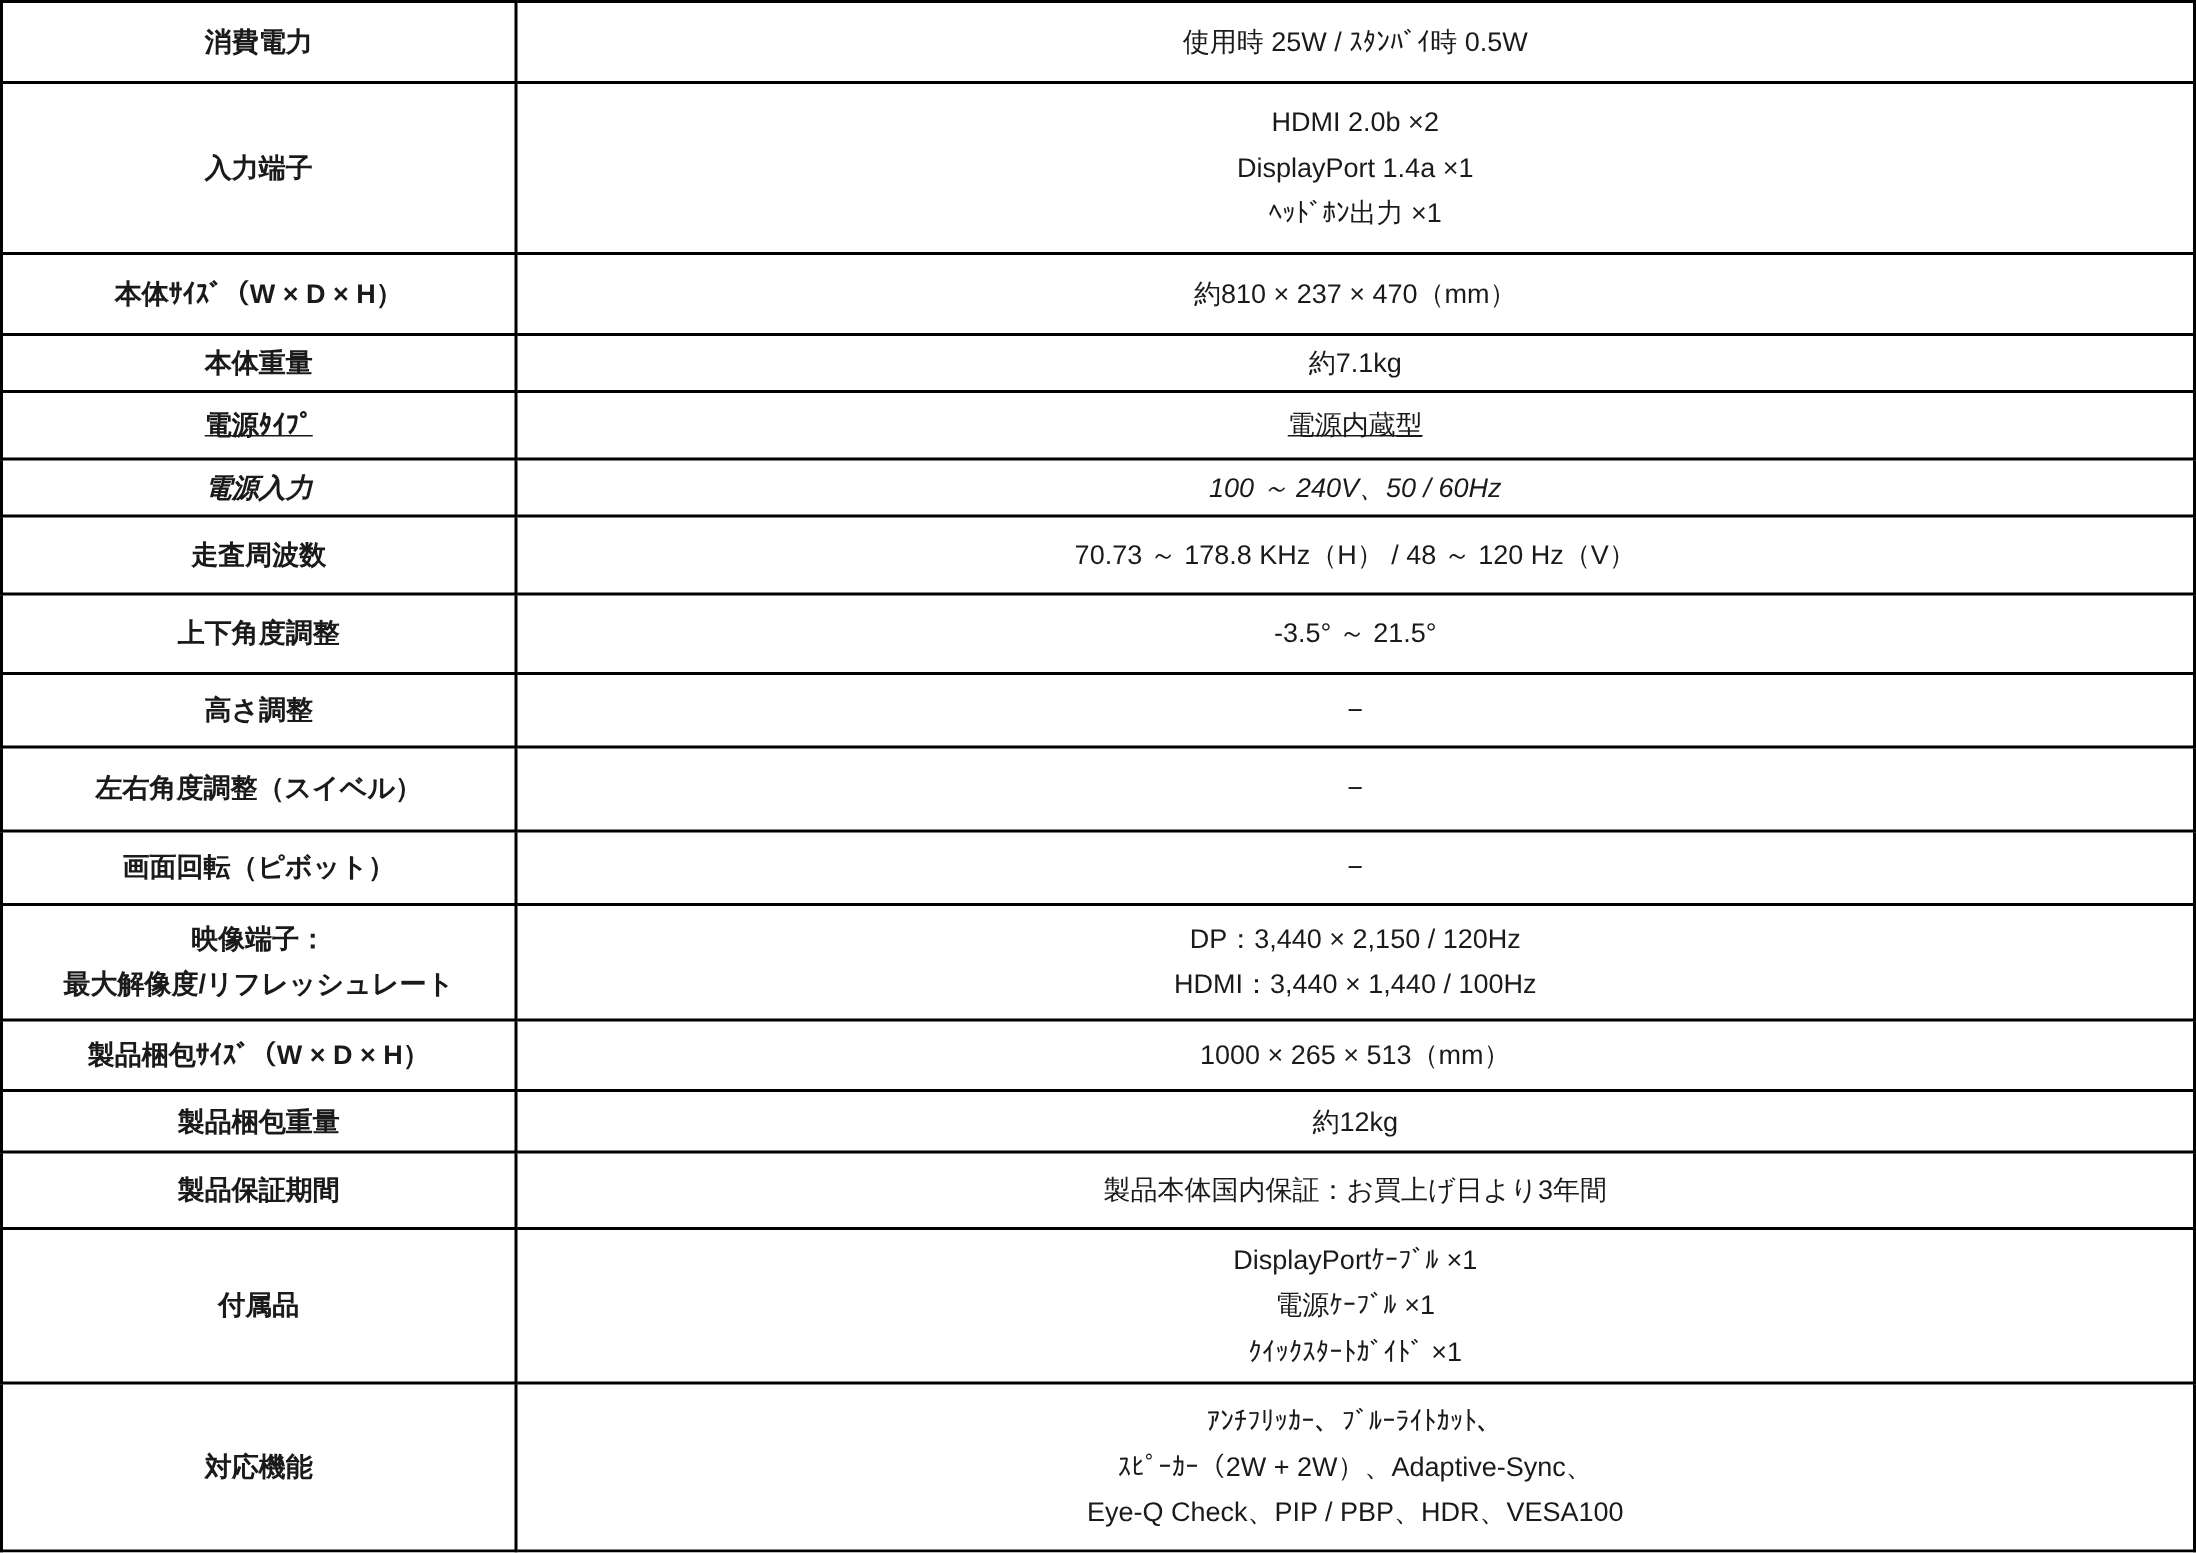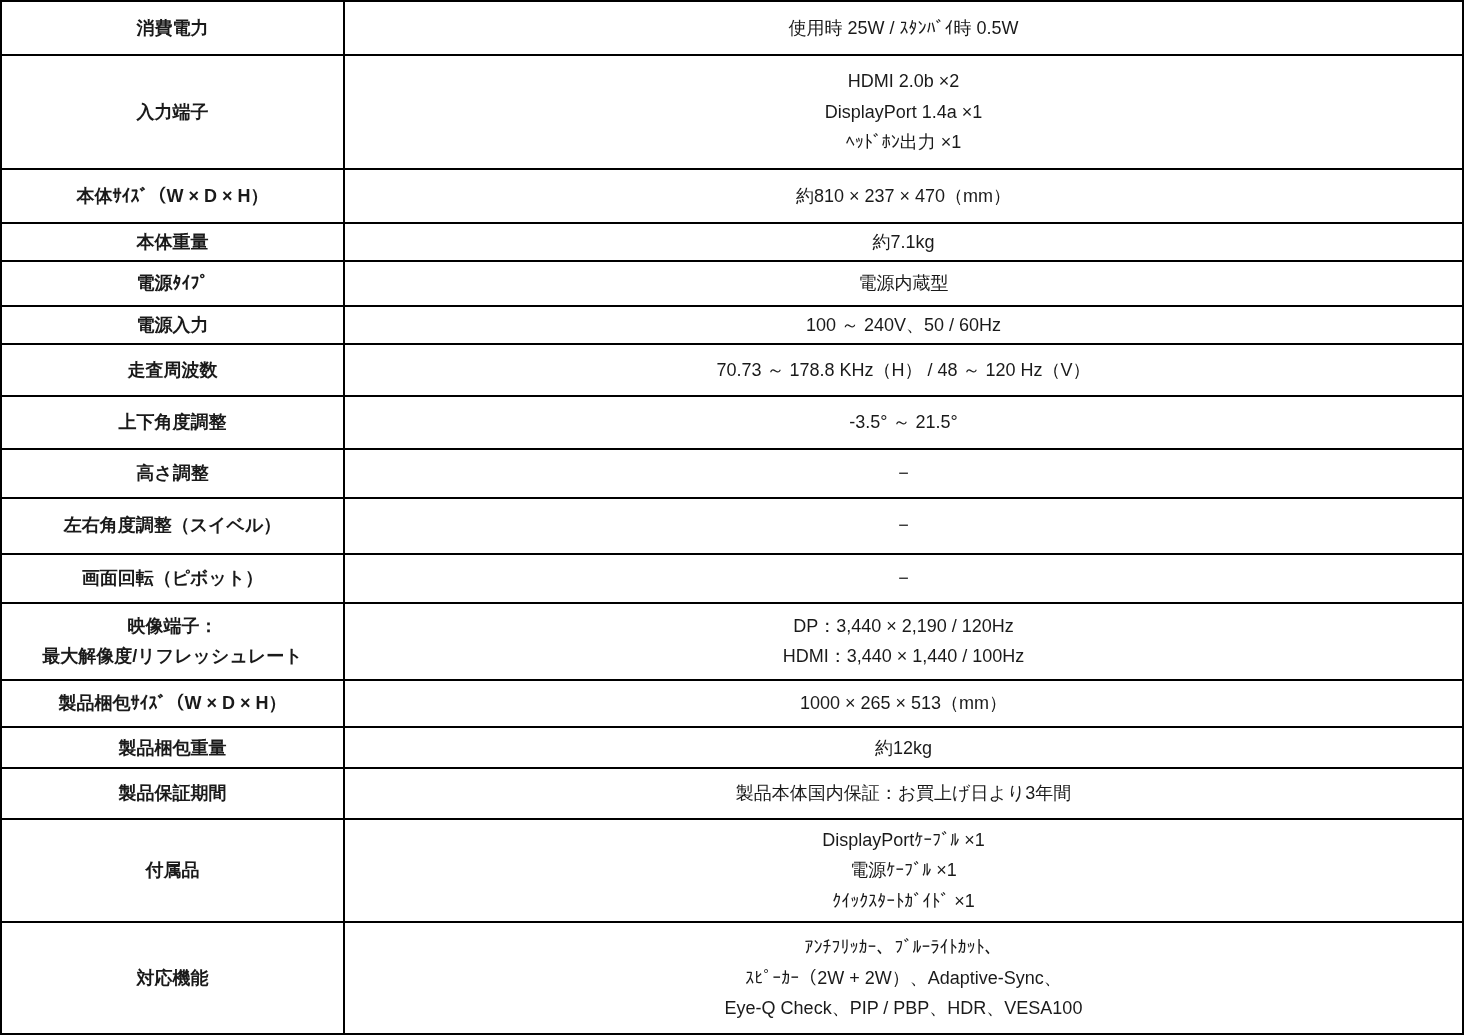--- a/index.html
+++ b/index.html
@@ -55,25 +55,25 @@
 ﾍｯﾄﾞﾎﾝ出力 ×1</td>
       </tr>
       <tr style="height: 52px;">
         <td class="spec-label">本体ｻｲｽﾞ（W × D × H）</td>
         <td class="spec-value">約810 × 237 × 470（mm）</td>
       </tr>
       <tr style="height: 34px;">
         <td class="spec-label">本体重量</td>
         <td class="spec-value">約7.1kg</td>
       </tr>
-      <tr style="height: 44px;">
+      <tr style="height: 44px; text-decoration: underline;">
         <td class="spec-label">電源ﾀｲﾌﾟ</td>
         <td class="spec-value">電源内蔵型</td>
       </tr>
-      <tr style="height: 33px;">
+      <tr style="height: 33px; font-style: italic;">
         <td class="spec-label">電源入力</td>
         <td class="spec-value">100 ～ 240V、50 / 60Hz</td>
       </tr>
       <tr style="height: 50px;">
         <td class="spec-label">走査周波数</td>
         <td class="spec-value">70.73 ～ 178.8 KHz（H） / 48 ～ 120 Hz（V）</td>
       </tr>
       <tr style="height: 52px;">
         <td class="spec-label">上下角度調整</td>
         <td class="spec-value">-3.5° ～ 21.5°</td>
@@ -86,21 +86,21 @@
         <td class="spec-label">左右角度調整（スイベル）</td>
         <td class="spec-value">−</td>
       </tr>
       <tr style="height: 48px; border-radius: 16px;">
         <td class="spec-label">画面回転（ピボット）</td>
         <td class="spec-value">−</td>
       </tr>
       <tr style="height: 74px;">
         <td class="spec-label">映像端子：
 最大解像度/リフレッシュレート</td>
-        <td class="spec-value">DP：3,440 × 2,190 / 120Hz
+        <td class="spec-value">DP：3,440 × 2,150 / 120Hz
 HDMI：3,440 × 1,440 / 100Hz</td>
       </tr>
       <tr style="height: 46px;">
         <td class="spec-label">製品梱包ｻｲｽﾞ（W × D × H）</td>
         <td class="spec-value">1000 × 265 × 513（mm）</td>
       </tr>
       <tr style="height: 40px;">
         <td class="spec-label">製品梱包重量</td>
         <td class="spec-value">約12kg</td>
       </tr>

